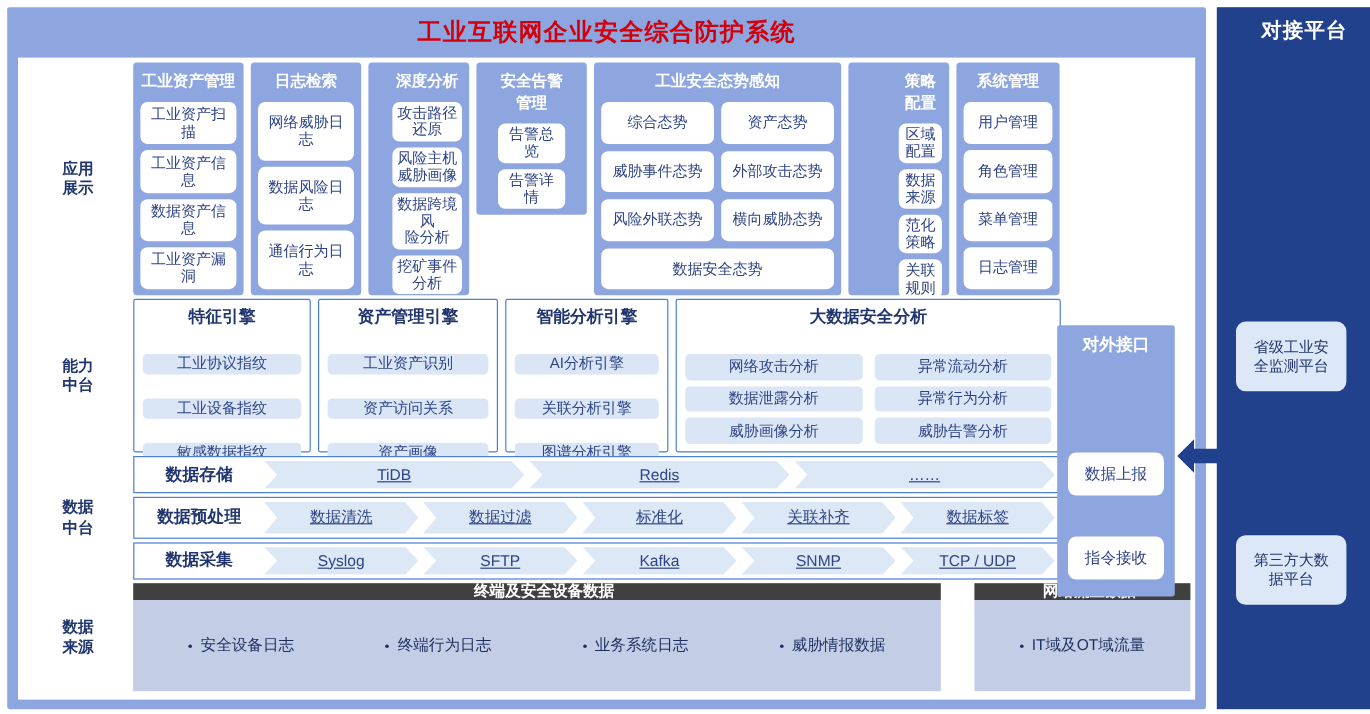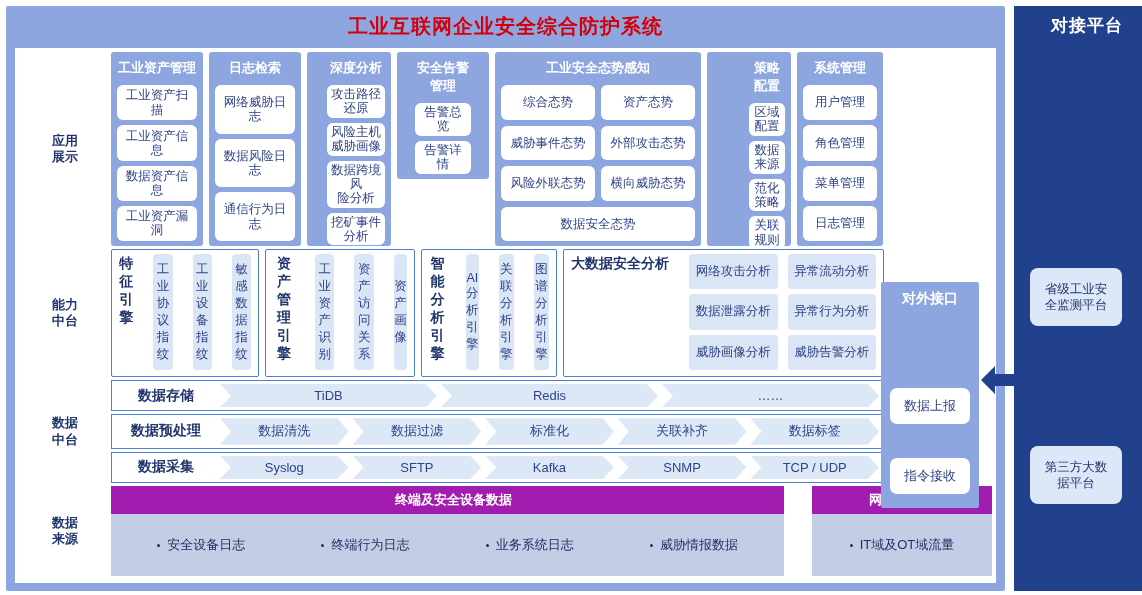--- a/index.html
+++ b/index.html
@@ -87,21 +87,21 @@
   .grp-report { flex: 1 1 auto; }
 
   .grid2 { display: grid; grid-template-columns: 1fr 1fr; gap: 6px; flex: 1 1 auto; }
   .grid2 .pill { min-height: 0; }
   .span2 { grid-column: 1 / span 2; }
 
   
   .cap-col {
     border: 1px solid #4a7fd4; background:#ffffff; border-radius: 2px;
     padding: 4px 7px 6px 7px;
-    display: flex; flex-direction: row; gap: 20px;
+    display: flex; flex-direction: column; gap: 20px;
   }
   .cap-title {
     color: #21366e; font-weight: bold; font-size: 14px; text-align: center;
     padding: 1px 0 2px 0;
   }
   .cap-item {
     background: #dae5f6; border-radius: 4px;
     color: #2f4487; font-size: 12.5px;
     display: flex; align-items: center; justify-content: center;
     flex: 1 1 auto; text-align: center;
@@ -122,27 +122,28 @@
     width: 108px; flex: 0 0 108px;
     display:flex; align-items:center; justify-content:center;
     color:#21366e; font-weight:bold; font-size:14px;
   }
   .chev-wrap { flex:1 1 auto; display:flex; align-items:center; gap:4px; padding: 3px 4px 3px 0; }
   .chev {
     flex: 1 1 0; height: 100%;
     background: #dde8f7; color: #2f4487; font-size: 13px;
     display:flex; align-items:center; justify-content:center;
     clip-path: polygon(0% 0%, calc(100% - 11px) 0%, 100% 50%, calc(100% - 11px) 100%, 0% 100%, 11px 50%);
+    text-decoration: underline;
   }
 
   
   .src-block { display:flex; flex-direction:column; }
   .src-head {
-    background:#a21caf; color:#ffffff; font-weight:bold; font-size:13px;
-    display:flex; align-items:center; justify-content:center; height: 28px; padding-left: 12px;
+    background:#404040; color:#ffffff; font-weight:bold; font-size:13px;
+    display:flex; align-items:center; justify-content:center; height: 14px; padding-left: 12px;
   }
   .src-body {
     background:#c3cde6; flex:1 1 auto;
     display:flex; align-items:center; justify-content:space-around;
     padding: 0 8px;
   }
   .src-item { color:#1d2e5e; font-size:13px; display:flex; align-items:center; gap:7px; }
   .src-dot { width:3px; height:3px; background:#1d2e5e; border-radius:50%; display:inline-block; }
   .src-left  { flex: 1 1 auto; margin-right: 22px; }
   .src-right { width: 180px; flex: 0 0 180px; }
@@ -170,21 +171,21 @@
     background: #dce7f7; border-radius: 8px;
     display:flex; align-items:center; justify-content:center;
     text-align:center; color:#21366e; font-size:12.5px; line-height:1.3;
     white-space: pre-line;
   }
   .rc1 { top: 262px; }
   .rc2 { top: 440px; }
 
   
   .ext-col {
-    position: absolute; left: 875px; top: 276px;
+    position: absolute; left: 875px; top: 265px;
     width: 98px; height: 226px;
     background: #8ea6e0; border-radius: 2px;
     display: flex; flex-direction: column; align-items: center;
   }
   .ext-title { color:#ffffff; font-weight:bold; font-size:14px; margin-top: 8px; }
   .ext-btn {
     position: absolute; left: 9px; width: 80px; height: 36px;
     background:#ffffff; border-radius:7px;
     display:flex; align-items:center; justify-content:center;
     color:#2f4487; font-size:13px;

